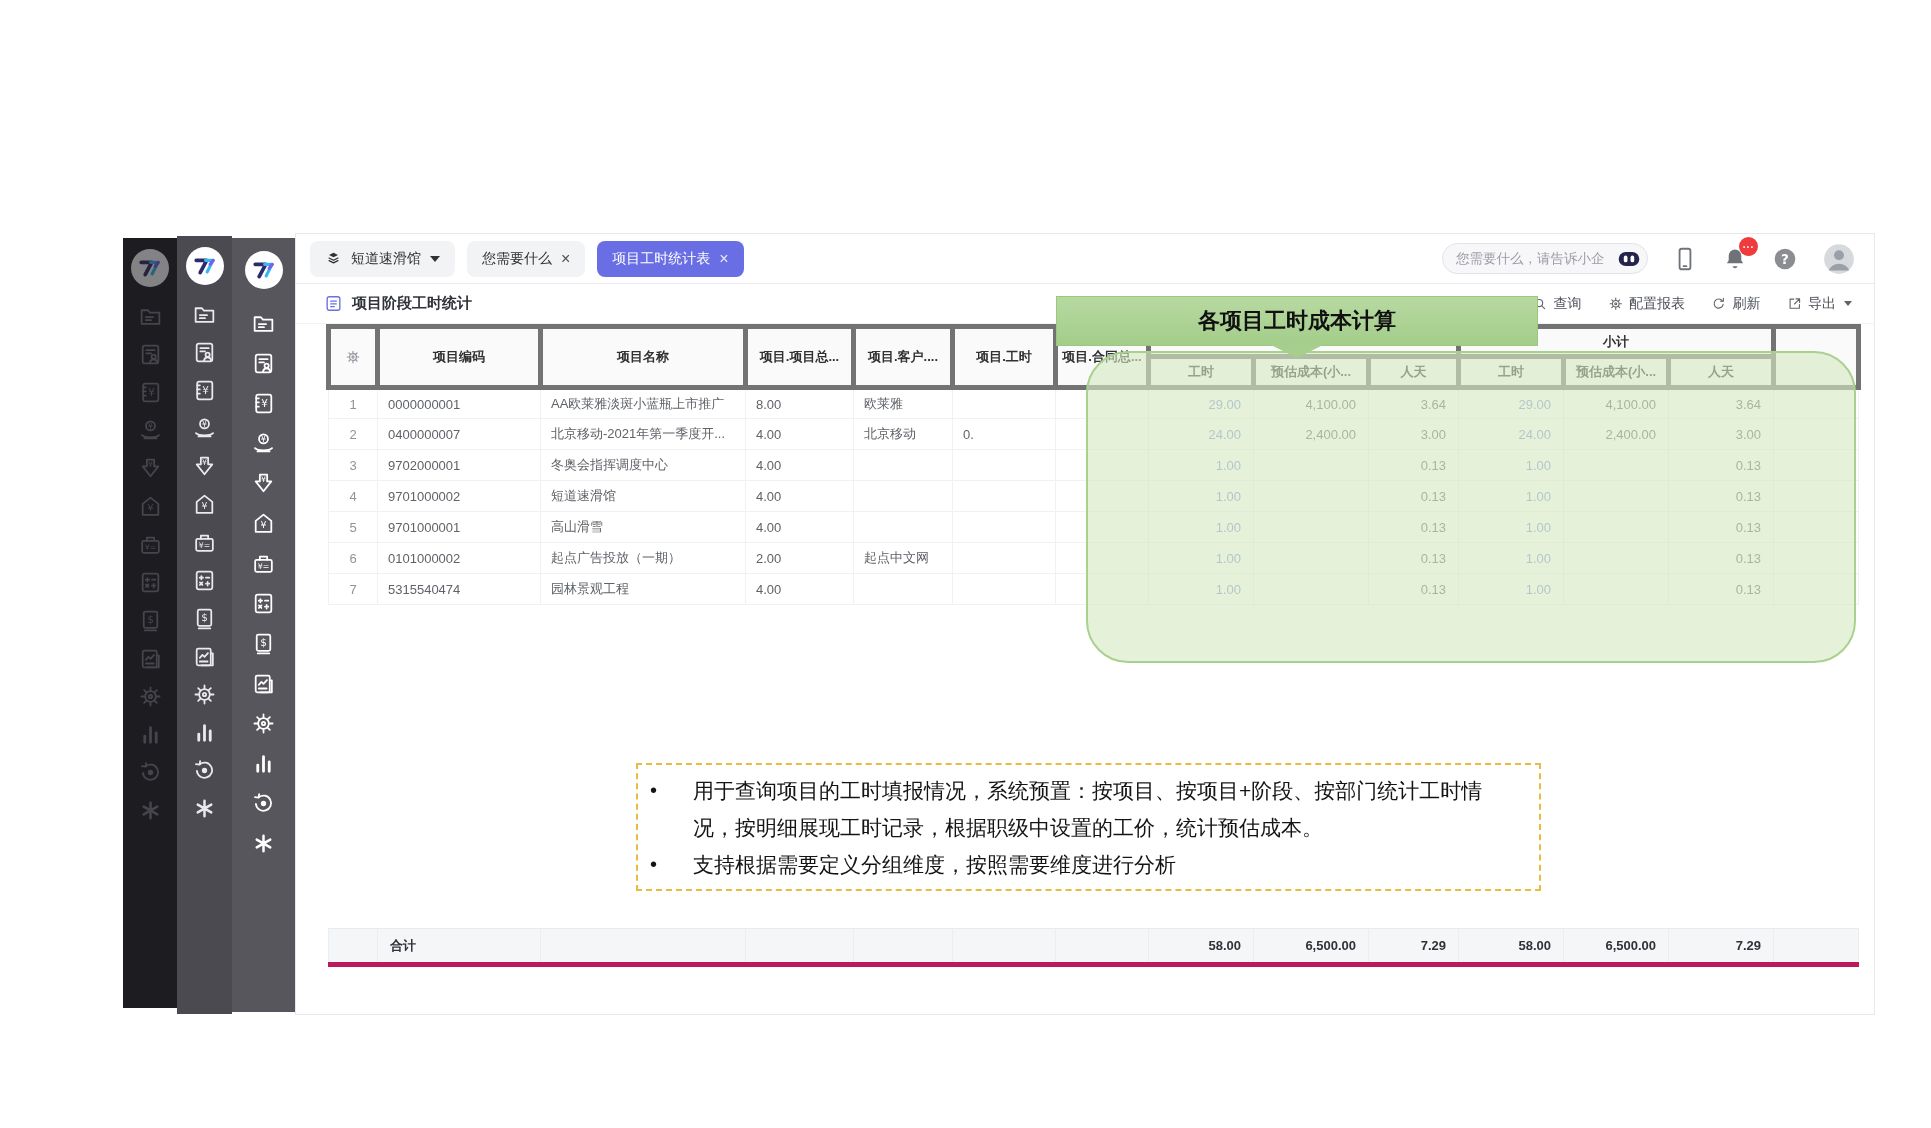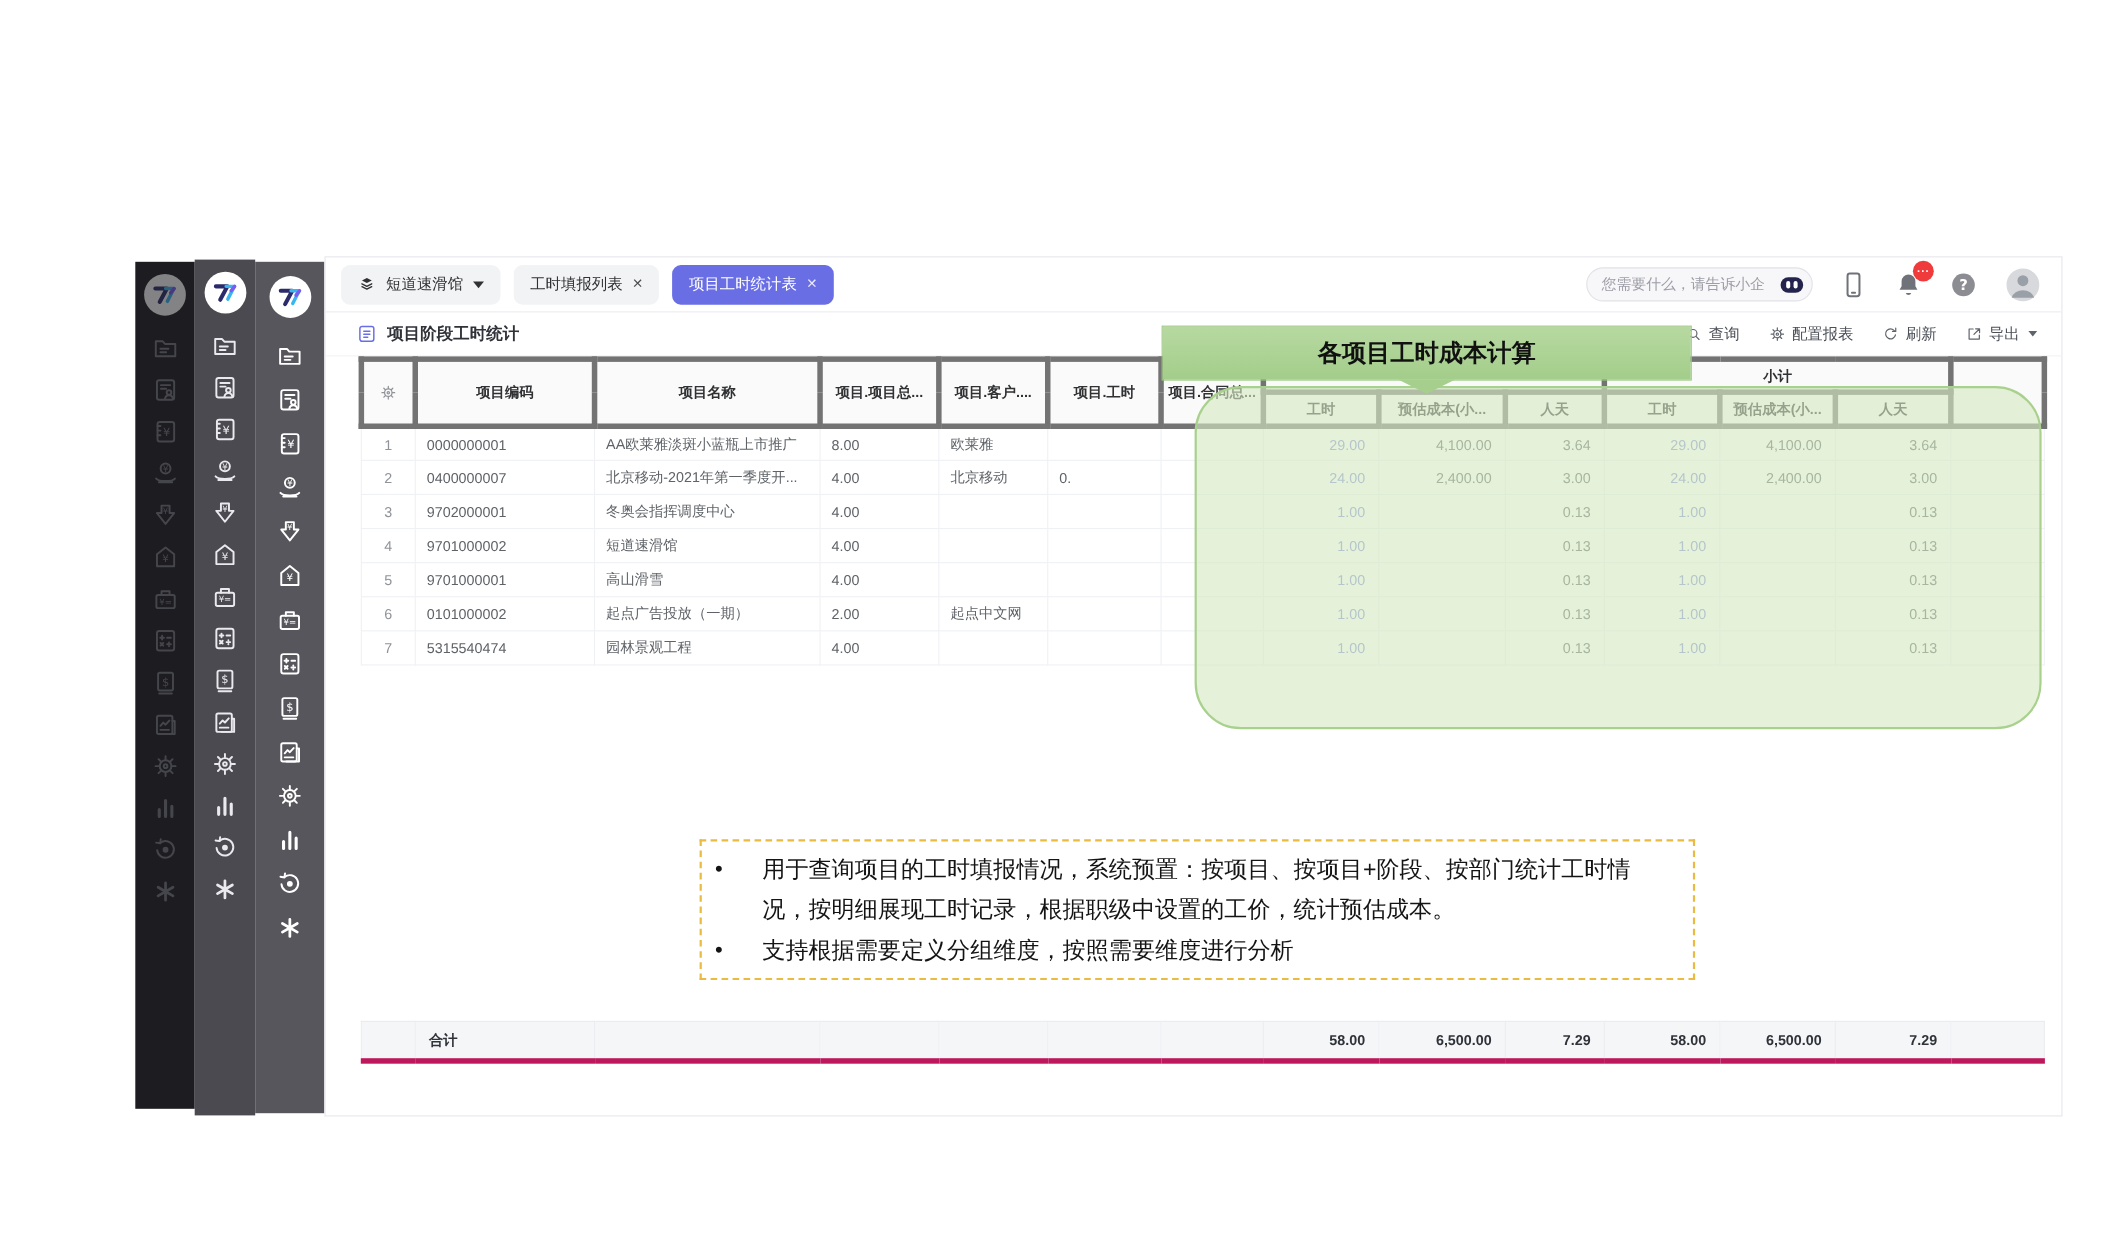--- a/index.html
+++ b/index.html
@@ -422,21 +422,21 @@
       <div id="tabs" style="display:flex;align-items:center;">
           <div class="tab">
             <svg class="ic" viewBox="0 0 24 24" fill="none" stroke="currentColor" stroke-width="1.7" stroke-linecap="round" stroke-linejoin="round">
               <path d="M12 3.8L18.3 7 12 10.2 5.7 7z" fill="currentColor" stroke="none"></path>
               <path d="M5.7 11.3L12 14.5l6.3-3.2M5.7 15L12 18.2 18.3 15"></path>
             </svg>
             <span>短道速滑馆</span>
             <span class="caret" style="width:0;height:0;border-left:5px solid transparent;border-right:5px solid transparent;border-top:6px solid currentColor;"></span>
           </div>
           <div class="tab">
-            <span>工时填报列表</span>
+            <span>您需要什么</span>
             <span class="close">×</span>
           </div>
           <div class="tab active">
             <span>项目工时统计表</span>
             <span class="close">×</span>
           </div>
         </div>
       <div class="tab-right">
         <div class="search-pill">
           <input value="" placeholder="您需要什么，请告诉小企" style="">

